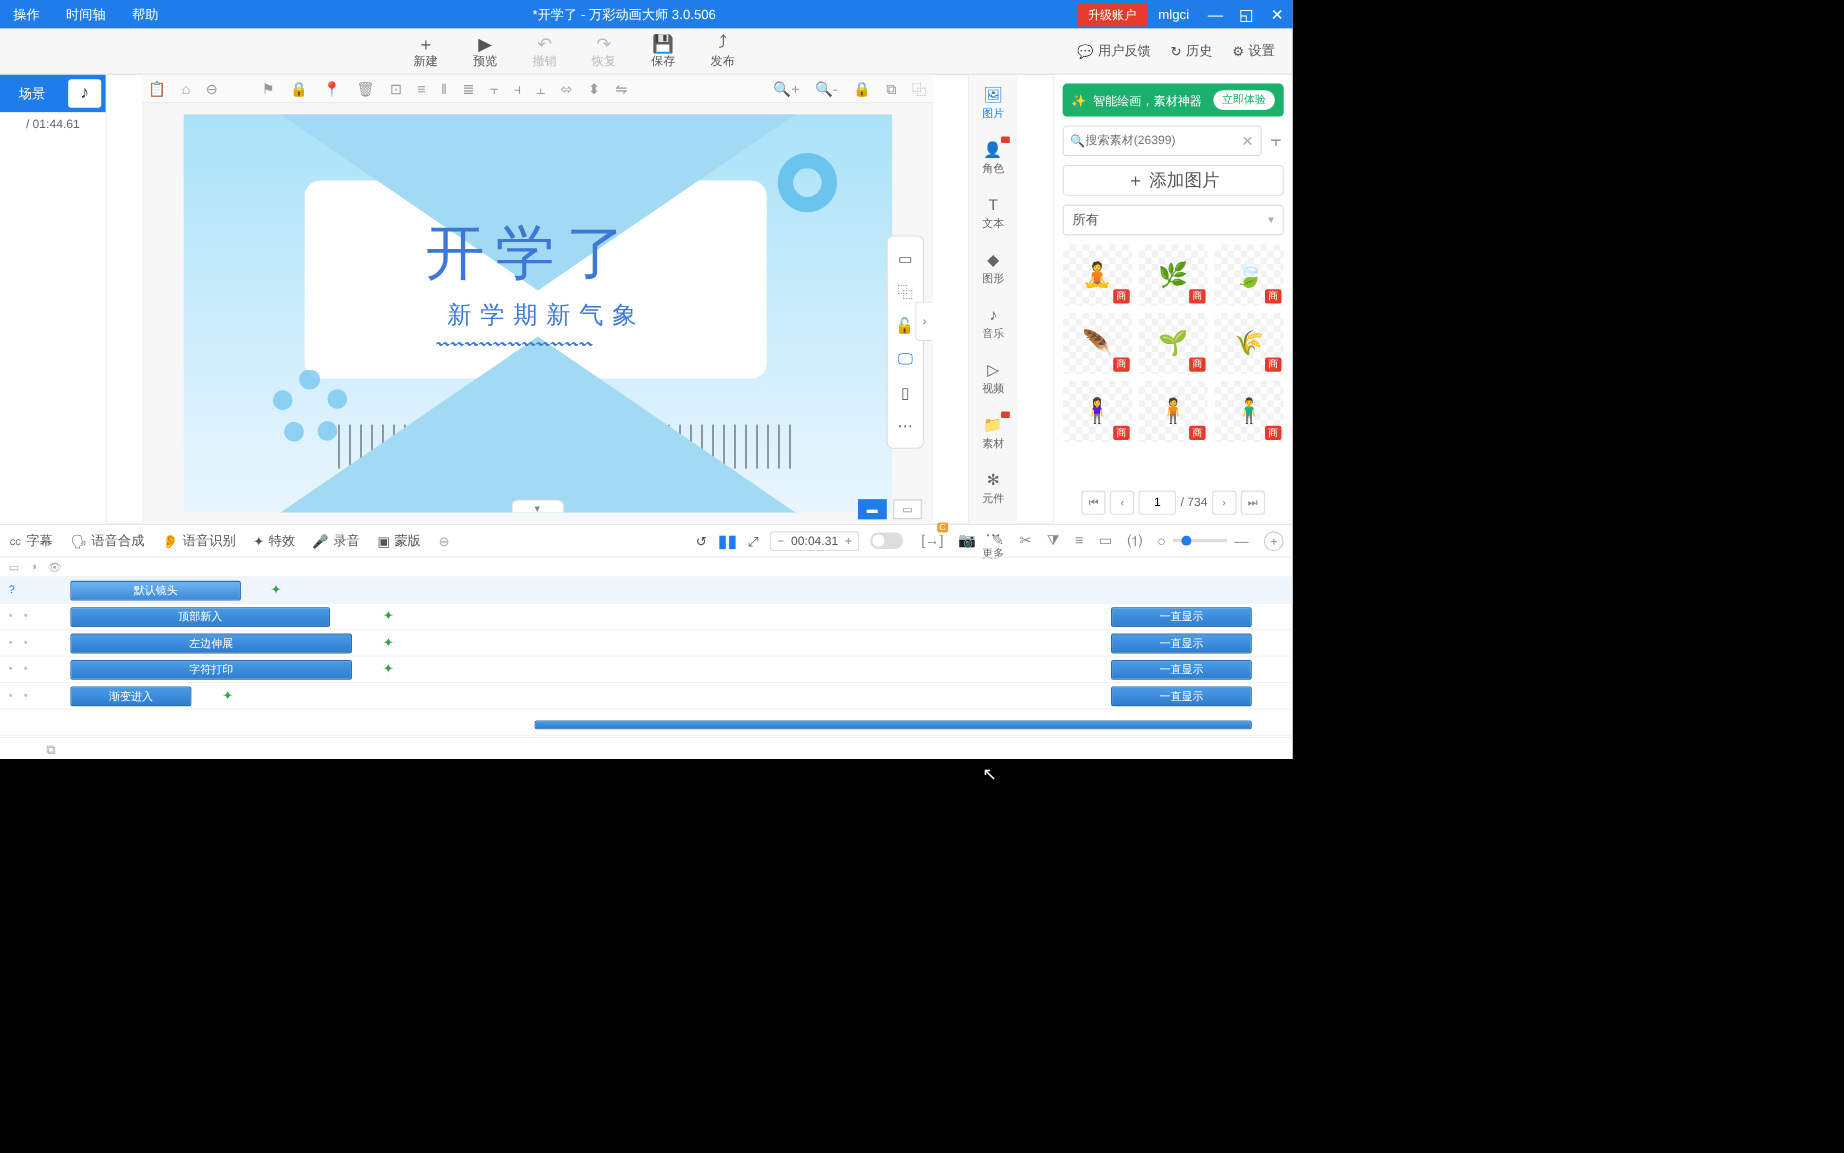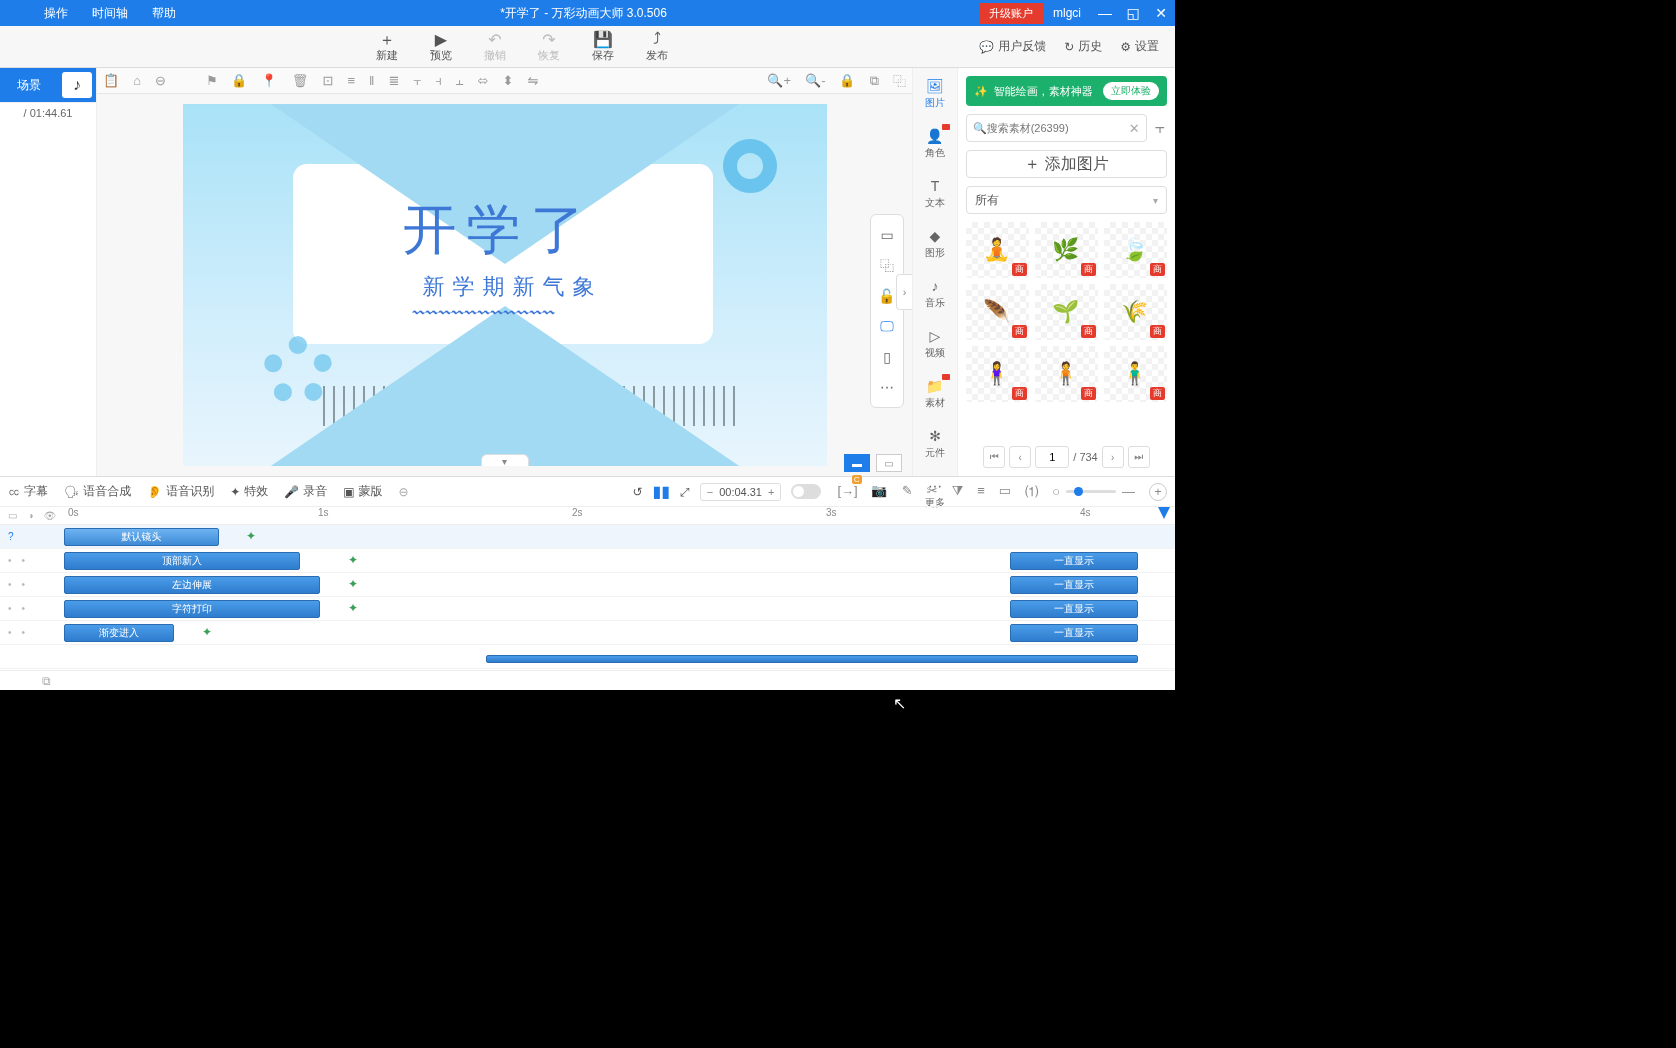--- a/index.html
+++ b/index.html
@@ -1,38 +1,38 @@
 <!DOCTYPE html>
 <html><head>
 <meta charset="utf-8">
 <style>
 * { margin: 0; padding: 0; box-sizing: border-box; font-family: "Microsoft YaHei", Arial, sans-serif; }
 body { background: #000; width: 1676px; height: 1048px; overflow: hidden; }
 .app-window { width: 1175px; height: 690px; background: #fff; position: relative; }
 
 
 .titlebar { height: 26px; background: #1e7de9; display: flex; align-items: center; color: #fff; font-size: 12px; }
-.titlebar .menus { display: flex; gap: 0; margin-left: 32px; }
+.titlebar .menus { display: flex; gap: 0; }
 .titlebar .menus span { padding: 0 12px; cursor: pointer; }
 .titlebar .wintitle { flex: 1; text-align: center; }
 .titlebar .upgradebtn { background: #e43b2d; padding: 3px 10px; font-size: 11px; }
 .titlebar .user { padding: 0 10px; }
 .titlebar .ctrl { width: 28px; text-align: center; font-size: 14px; cursor: pointer; }
 
 
 .main-toolbar { height: 42px; background: #f7f7f7; border-bottom: 1px solid #ddd; display: flex; align-items: center; }
 .main-toolbar .tbgroup { display: flex; gap: 0; margin-left: 360px; }
 .main-toolbar .tbtn { width: 54px; display: flex; flex-direction: column; align-items: center; cursor: pointer; color: #555; font-size: 11px; }
 .main-toolbar .tbtn.disabled { color: #bbb; }
 .main-toolbar .tbtn .ico { font-size: 16px; height: 18px; }
 .main-toolbar .rtools { margin-left: auto; display: flex; gap: 18px; padding-right: 16px; font-size: 12px; color: #555; }
 .main-toolbar .rtools span { cursor: pointer; display: flex; align-items: center; gap: 4px; }
 
 
-.work-row { display: flex; height: 408px; }
+.work-row { display: flex; height: 408px; gap: 32px; }
 
 
 .scene-panel { width: 97px; background: #fff; border-right: 1px solid #eee; display: flex; flex-direction: column; }
 .scene-head { height: 34px; background: #1e7de9; display: flex; align-items: center; }
 .scene-head .tab { flex: 1; color: #fff; font-size: 12px; text-align: center; padding: 6px 0; }
 .scene-head .music { width: 30px; height: 26px; margin: 4px; background: #fff; border-radius: 3px; display: flex; align-items: center; justify-content: center; color: #333; }
 .scene-list { flex: 1; overflow: hidden; padding: 0 4px; }
 .scene-item { margin-bottom: 6px; }
 .scene-item .thumb { height: 58px; background: linear-gradient(#b2e4f7,#e2f3fb); border: 2px solid transparent; border-radius: 2px; position: relative; }
 .scene-item.active .thumb { border-color: #1e7de9; }
@@ -395,28 +395,20 @@
         <div class="add">+</div>
       </div>
     </div>
 
     <div class="tl-ruler-row">
       <div class="trk-head">
         <span>▭</span>
         <span>◑</span>
         <span>👁</span>
       </div>
-      <div class="ruler">
-        <span style="left:4px">0s</span>
-        <span style="left:254px">1s</span>
-        <span style="left:508px">2s</span>
-        <span style="left:762px">3s</span>
-        <span style="left:1016px">4s</span>
-        <div class="playhead" style="left:1094px"></div>
-      </div>
     </div>
 
     <div class="tl-tracks">
       <div class="track cam">
         <div class="trk-head">
             <span style="color:#1e7de9">?</span>
           </div>
         <div class="lane">
           <div class="clip" style="left:0;width:155px">默认镜头</div>
           <span class="keyadd" style="left:182px">✦</span>

